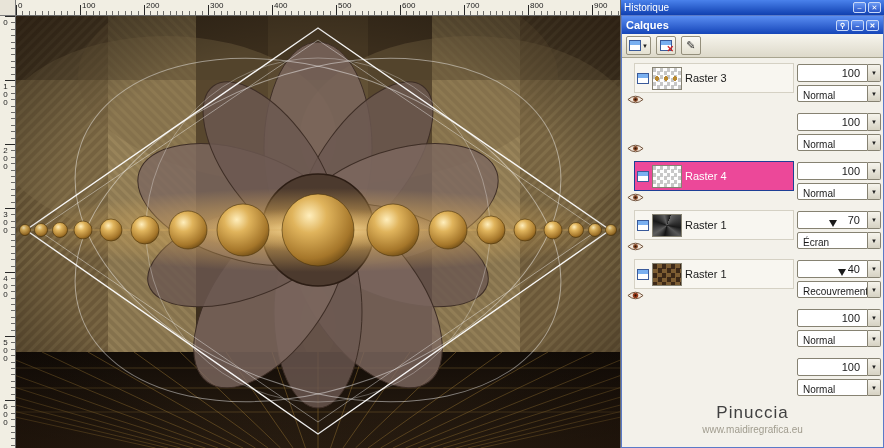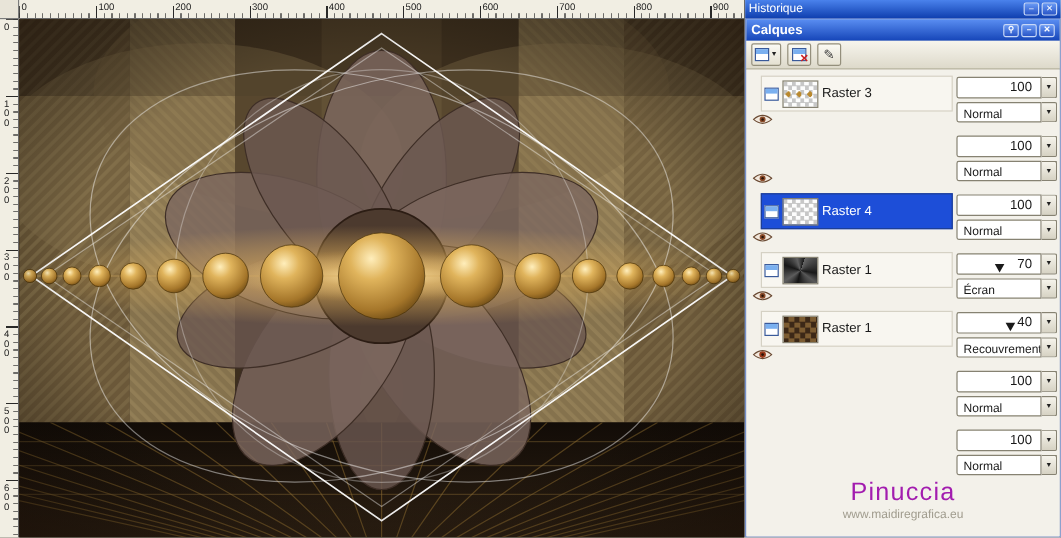--- a/index.html
+++ b/index.html
@@ -37,21 +37,21 @@
   .pg { width:12px; height:11px; background:#fff; border:1px solid #3a5a9a; position:relative; display:inline-block; }
   .pg::before { content:""; position:absolute; left:0; top:0; right:0; height:4px; background:#7ab0f0; }
   .dd-glyph { font-size:6px; color:#222; }
   .del-x { position:absolute; right:1px; bottom:0; color:#cc1f1f; font-size:9px; font-weight:bold; line-height:9px; }
   .edit-glyph { font-size:11px; color:#333; }
 
   .layers-area { position:absolute; left:0; top:42px; right:0; bottom:0; background:#f3f1ea; }
   .rows { position:absolute; left:2px; top:2px; width:171px; }
   .layer-row { height:49px; position:relative; }
   .row-main { position:absolute; left:10px; top:3px; right:1px; height:30px; display:flex; align-items:center; gap:3px; background:#f8f6f0; border:1px solid #d5d1c4; padding:0 2px; overflow:hidden; }
-  .layer-row.selected .row-main { background:#1d4ed8; border-color:#1e3f96; }
+  .layer-row.selected .row-main { background:#ec4899; border-color:#1e3f96; }
   .layer-row.selected .layer-name { color:#fff; }
   .layer-name { font-size:11px; white-space:nowrap; }
   .eye-wrap { position:absolute; left:3px; bottom:3px; width:18px; height:12px; }
   .thumb { width:30px; height:23px; border:1px solid #868272; flex:none; }
   .thumb-checker { background:repeating-conic-gradient(#fdfdfd 0% 25%, #c7c7c7 0% 50%); background-size:7px 7px; }
   .thumb-checker-dots {
     background-image:
       radial-gradient(circle 2.5px at 4px 50%, #b9882e 85%, rgba(185,136,46,0) 86%),
       repeating-conic-gradient(#fdfdfd 0% 25%, #c7c7c7 0% 50%);
     background-size:9px 100%, 7px 7px; background-repeat:repeat-x, repeat; }
@@ -61,21 +61,21 @@
   .controls { position:absolute; left:175px; top:2px; right:2px; }
   .ctrl-cell { height:49px; padding-top:4px; }
   .op-row, .mode-row { display:flex; height:18px; }
   .mode-row { height:17px; margin-top:3px; }
   .op-field { flex:1; background:#fff; border:1px solid #868272; border-radius:2px 0 0 2px; position:relative; display:flex; align-items:center; justify-content:flex-end; padding-right:7px; font-size:11px; }
   .op-handle { position:absolute; bottom:1px; width:0; height:0; border-left:4px solid transparent; border-right:4px solid transparent; border-top:7px solid #1a1a1a; }
   .drop-btn { width:13px; border:1px solid #868272; border-left:none; border-radius:0 2px 2px 0; background:linear-gradient(180deg,#f6f4ec,#d6d2c3); display:flex; align-items:center; justify-content:center; font-size:6px; color:#222; }
   .mode-field { flex:1; background:#fff; border:1px solid #868272; border-radius:2px 0 0 2px; display:flex; align-items:flex-end; padding-left:5px; font-size:10px; white-space:nowrap; overflow:hidden; }
 
   .watermark { position:absolute; left:0; right:0; bottom:12px; text-align:center; z-index:5; pointer-events:none; }
-  .wm-name { font-size:21px; color:#a21caf; letter-spacing:1px; }
+  .wm-name { font-size:17px; color:#404040; letter-spacing:1px; }
   .wm-site { font-size:10px; color:#a09c8e; margin-top:1px;text-align:center; }
 
   .eye-svg { width:17px; height:11px; display:block; }
 </style>
 </head>
 <body>
 
 <div class="app">
 
   <div class="canvas-pane">

